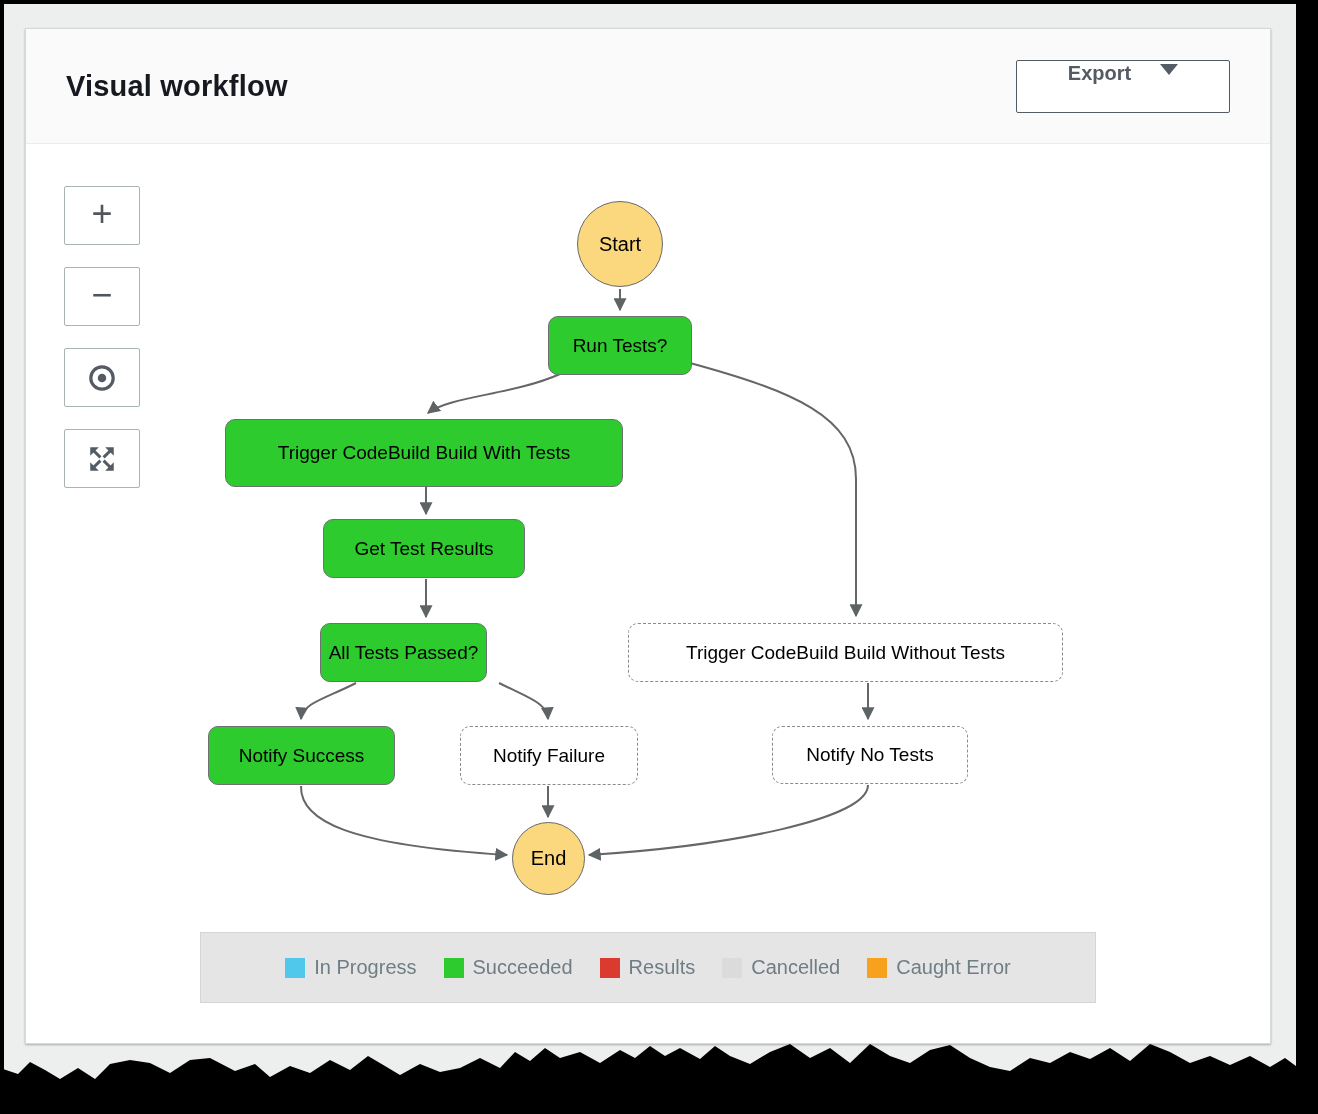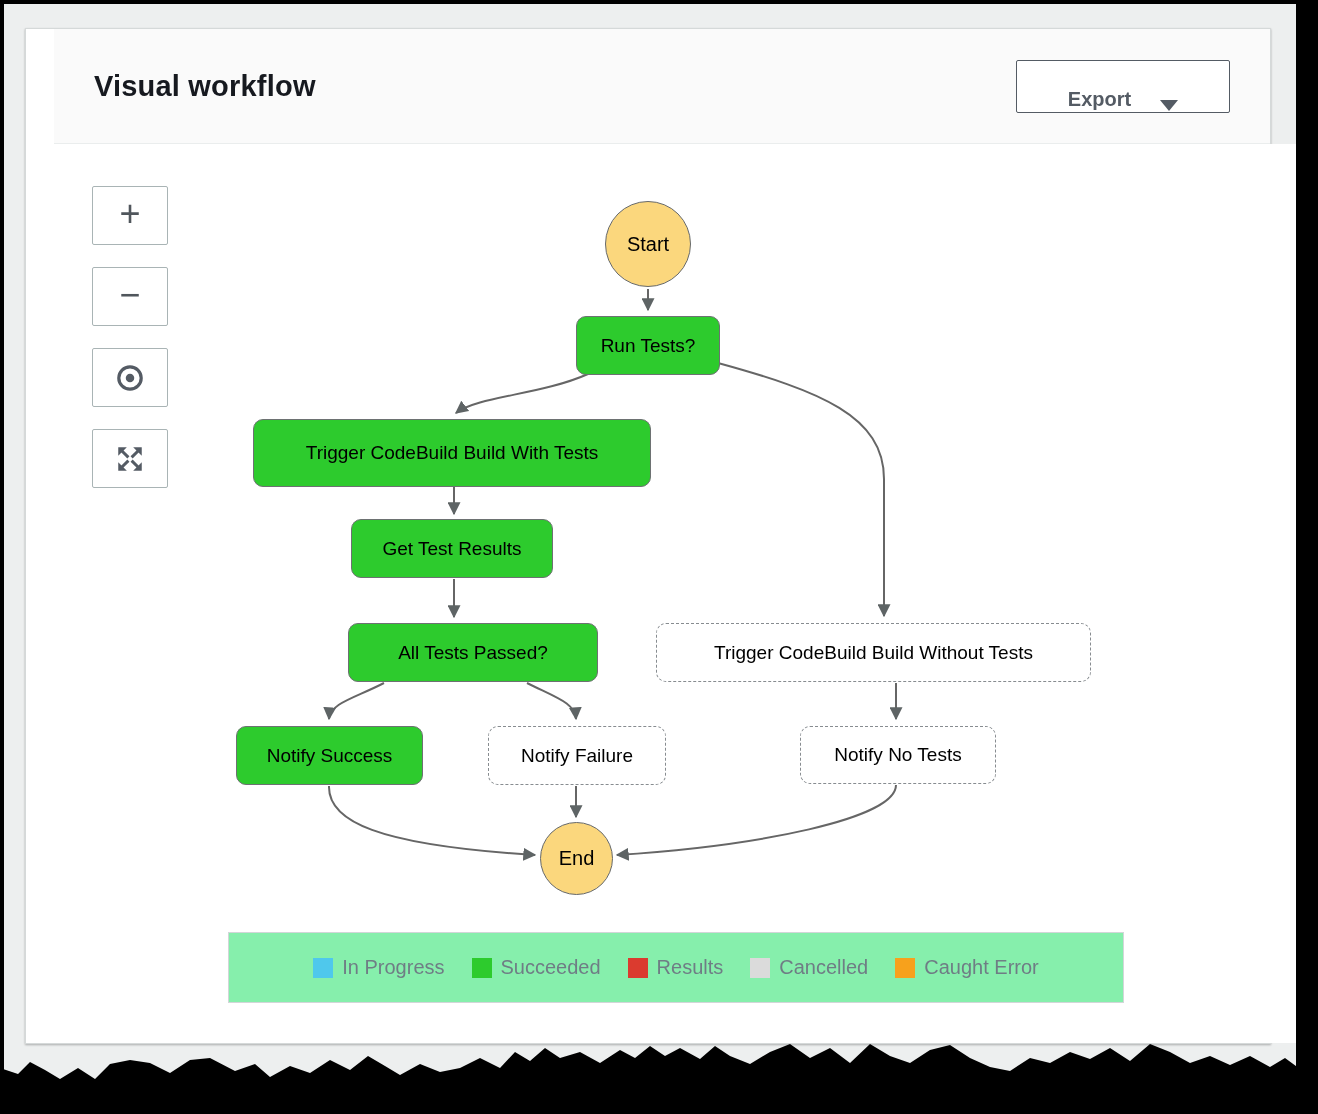--- a/index.html
+++ b/index.html
@@ -13,30 +13,29 @@
   .bar-top{left:0;top:0;width:1318px;height:4px;}
   .bar-left{left:0;top:0;width:4px;height:1114px;}
   .bar-right{right:0;top:0;width:22px;height:1114px;}
   .torn{position:absolute;left:0;top:0;width:1318px;height:1114px;z-index:39;pointer-events:none;}
 
   .card{
     position:absolute;left:25px;top:28px;width:1246px;height:1016px;
     background:#fff;border:1px solid #D5D9D9;
     box-shadow:0 1px 2px rgba(0,0,0,.28);
     box-sizing:border-box;
-    padding-left:28px;
   }
   .card-header{
     height:115px;background:#FAFAFA;border-bottom:1px solid #EAEDED;
     display:flex;align-items:center;justify-content:space-between;
     padding:0 40px;box-sizing:border-box;
   }
   .page-title{font-size:29px;font-weight:700;color:#16191F;letter-spacing:.2px;}
   .export-btn{
-    display:flex;align-items:flex-end;justify-content:center;gap:29px;
+    display:flex;align-items:flex-start;justify-content:center;gap:29px;
     width:214px;height:53px;background:#fff;
     border:1px solid #545B64;border-radius:2px;
     font-size:20px;font-weight:700;color:#545B64;cursor:pointer;
   }
   .caret-down{
     width:0;height:0;margin-top:2px;
     border-left:9px solid transparent;border-right:9px solid transparent;
     border-top:11px solid #545B64;
   }
 
@@ -55,21 +54,21 @@
   .node{
     position:absolute;z-index:5;display:flex;align-items:center;justify-content:center;
     font-size:19px;color:#000;text-align:center;box-sizing:border-box;cursor:pointer;
   }
   .node-green{background:#2DCB2D;border:1px solid #6D7172;border-radius:10px;}
   .node-dashed{background:#fff;border:1.5px dashed #878C90;border-radius:10px;}
   .node-circle{background:#FBD77D;border:1.5px solid #66696B;border-radius:50%;font-size:20px;}
 
   .legend{
     position:absolute;left:174px;top:788px;width:896px;height:71px;z-index:6;
-    background:#86efac;border:1px solid #D2D6D8;box-sizing:border-box;
+    background:#e5e5e5;border:1px solid #D2D6D8;box-sizing:border-box;
     display:flex;align-items:center;justify-content:center;gap:27px;
     font-size:20px;color:#6F7D85;
   }
   .legend-item{display:flex;align-items:center;}
   .legend-swatch{width:20px;height:20px;margin-right:9px;display:inline-block;}
 </style>
 </head>
 <body>
 
 <div class="frame">
@@ -139,21 +138,21 @@
       </svg>
 
       <div class="node node-green" style="left:522px;top:172px;width:144px;height:59px;">Run Tests?</div>
 
       <div class="node node-circle" style="left:551px;top:57px;width:86px;height:86px;">Start</div>
 
       <div class="node node-green" style="left:199px;top:275px;width:398px;height:68px;">Trigger CodeBuild Build With Tests</div>
 
       <div class="node node-green" style="left:297px;top:375px;width:202px;height:59px;">Get Test Results</div>
 
-      <div class="node node-green" style="left:294px;top:479px;width:250px;height:59px;">All Tests Passed?</div>
+      <div class="node node-green" style="left:294px;top:479px;width:167px;height:59px;">All Tests Passed?</div>
 
       <div class="node node-green" style="left:182px;top:582px;width:187px;height:59px;">Notify Success</div>
 
       <div class="node node-dashed" style="left:434px;top:582px;width:178px;height:59px;">Notify Failure</div>
 
       <div class="node node-dashed" style="left:602px;top:479px;width:435px;height:59px;">Trigger CodeBuild Build Without Tests</div>
 
       <div class="node node-dashed" style="left:746px;top:582px;width:196px;height:58px;">Notify No Tests</div>
 
       <div class="node node-circle" style="left:486px;top:678px;width:73px;height:73px;">End</div>

